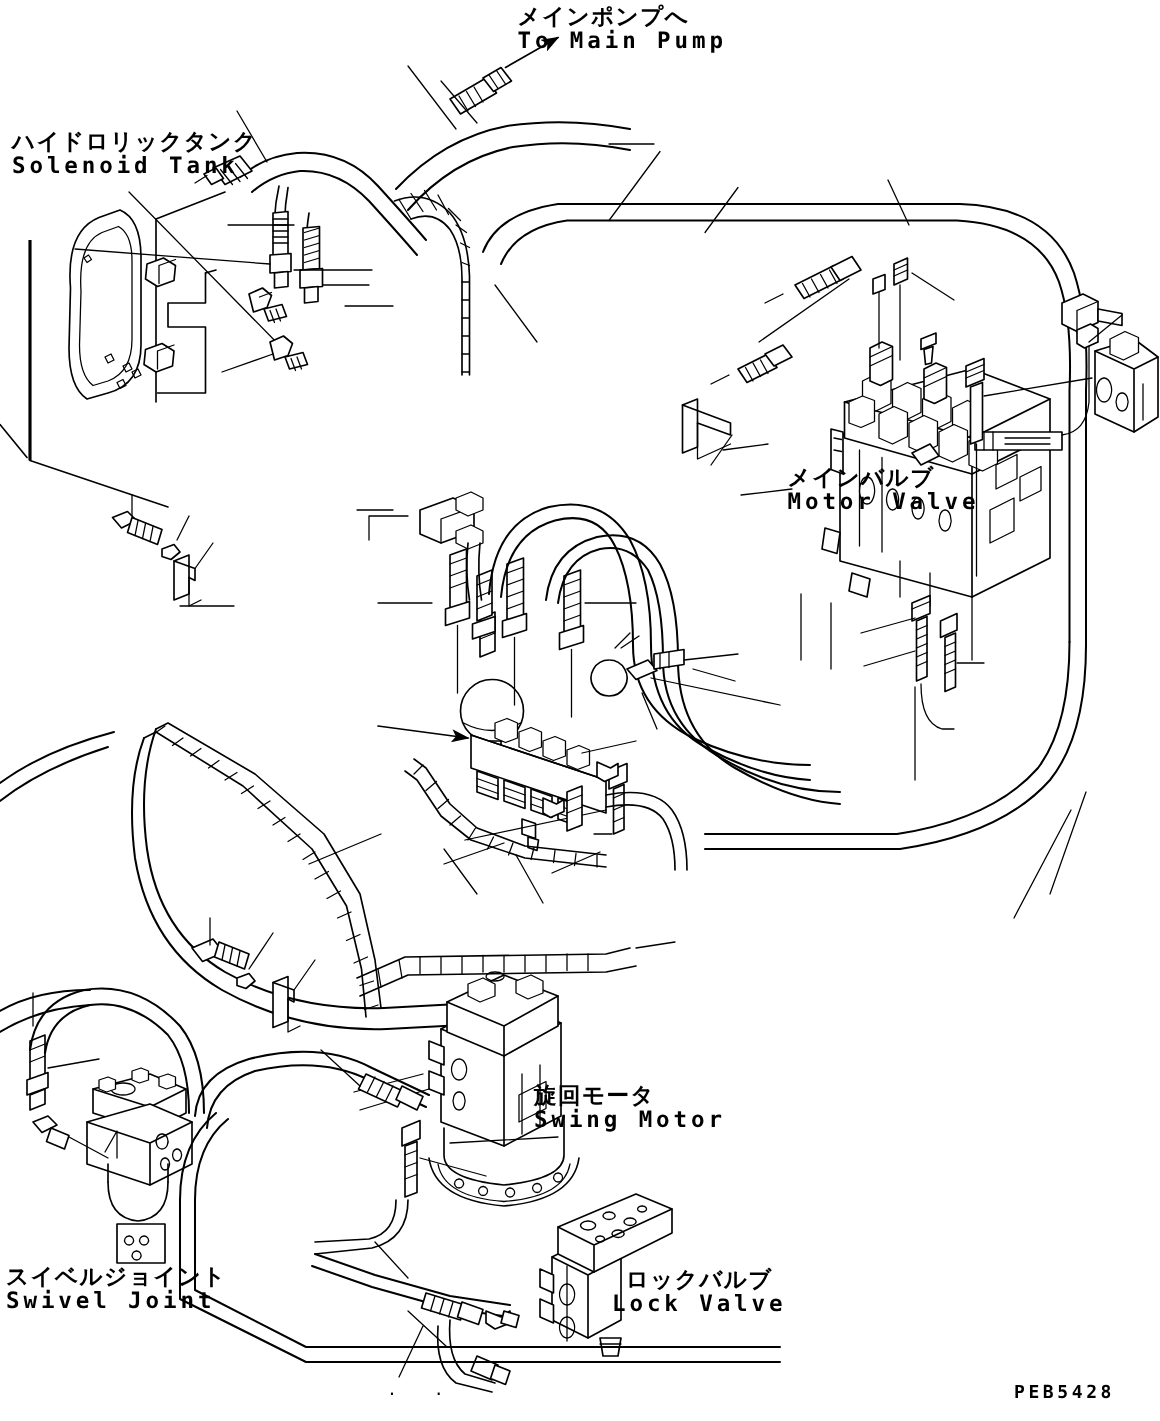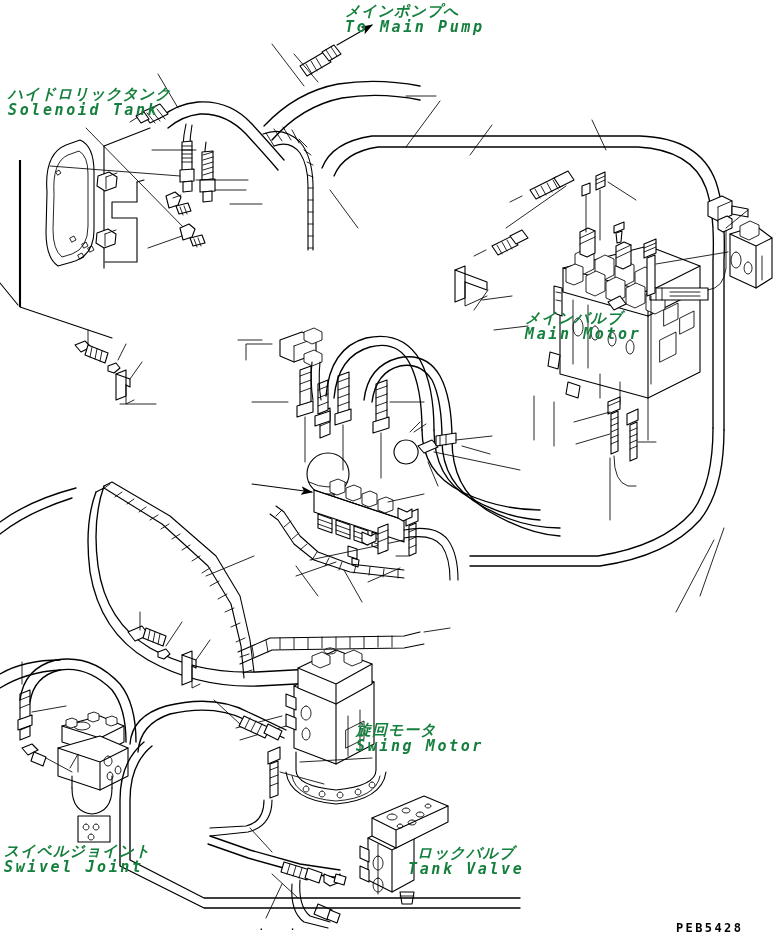--- a/index.html
+++ b/index.html
@@ -12,21 +12,21 @@
   #sheet{position:absolute;left:0;top:0;width:773px;height:947px;background:#fff;}
   svg#art{position:absolute;left:0;top:0;width:773px;height:947px;display:block;}
   .ln{fill:none;stroke:#000;stroke-width:1.1;stroke-linecap:round;stroke-linejoin:round;}
   .ln-t{fill:none;stroke:#000;stroke-width:0.85;stroke-linecap:round;stroke-linejoin:round;}
   .ln-h{fill:none;stroke:#000;stroke-width:1.35;stroke-linecap:round;stroke-linejoin:round;}
   .ln-b{fill:none;stroke:#000;stroke-width:2.1;stroke-linecap:butt;}
   .fillw{fill:#fff;stroke:#000;stroke-width:1.1;stroke-linejoin:round;}
   .fillw-t{fill:#fff;stroke:#000;stroke-width:0.85;stroke-linejoin:round;}
 
   
-  .lbl{position:absolute;white-space:nowrap;color:#15803d;font-style:italic;}
+  .lbl{position:absolute;white-space:nowrap;color:#000000;}
   .lbl .jp{
     font-family:"DejaVu Sans", sans-serif;
     font-size:15px;font-weight:700;letter-spacing:1.0px;line-height:17px;
   }
   .lbl .en{
     font-family:"DejaVu Sans Mono","Liberation Mono",monospace;
     font-size:15px;font-weight:700;letter-spacing:2.6px;line-height:15px;
   }
   .partno{
     position:absolute;
@@ -605,36 +605,36 @@
   <div class="en">Solenoid Tank</div>
 </div>
 
 <div class="lbl" style="left:345px;top:3px;">
   <div class="jp">メインポンプへ</div>
   <div class="en">To Main Pump</div>
 </div>
 
 <div class="lbl" style="left:525px;top:310px;">
   <div class="jp">メインバルブ</div>
-  <div class="en">Main Motor</div>
+  <div class="en">Motor Valve</div>
 </div>
 
 
 <div class="lbl" style="left:356px;top:722px;">
   <div class="jp">旋回モータ</div>
   <div class="en">Swing Motor</div>
 </div>
 
 <div class="lbl" style="left:4px;top:843px;">
   <div class="jp">スイベルジョイント</div>
   <div class="en">Swivel Joint</div>
 </div>
 
 <div class="lbl" style="left:408px;top:845px;text-align:center;">
   <div class="jp">ロックバルブ</div>
-  <div class="en">Tank Valve</div>
+  <div class="en">Lock Valve</div>
 </div>
 
 <div class="dots" style="left:258px;top:920px;">. .</div>
 
 <div class="partno" style="left:676px;top:921px;text-align:right;">PEB5428</div>
 
 </div>
 
 </body></html>

